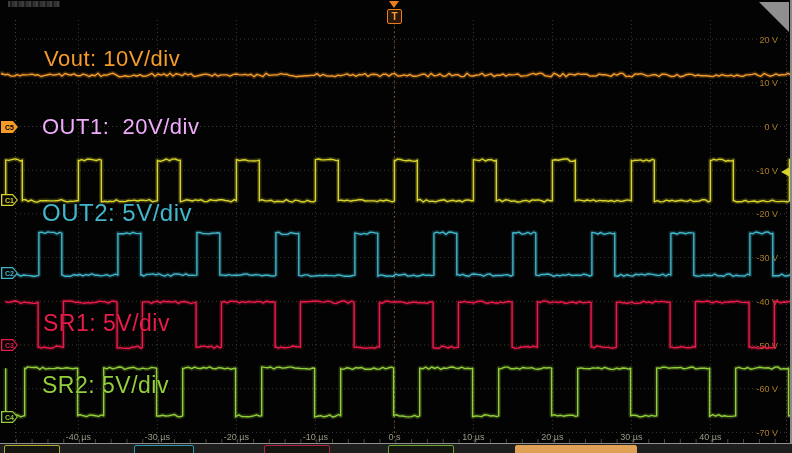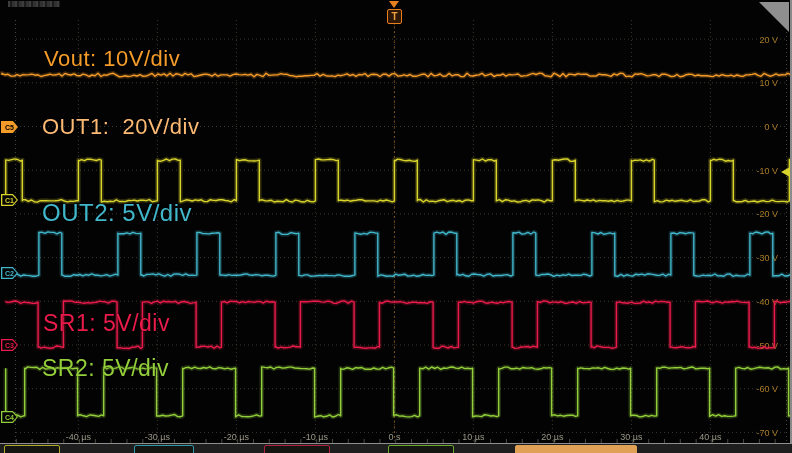--- a/index.html
+++ b/index.html
@@ -6,21 +6,21 @@
   .screen{position:relative;width:792px;height:453px;background:#030303;overflow:hidden;
           font-family:"Liberation Sans","DejaVu Sans",sans-serif;}
   #scope-svg{position:absolute;left:0;top:0;}
   .syslabel{position:absolute;left:8px;top:1px;width:52px;height:6px;opacity:.7;
             background:repeating-linear-gradient(90deg,#555 0 2px,#262626 2px 4px,#454545 4px 7px);}
   .chan-label{position:absolute;white-space:pre;letter-spacing:.5px;text-shadow:0 0 2px rgba(0,0,0,.8);}
   #lbl-vout{left:44px;top:46px;font-size:22px;}
   #lbl-out1{left:42px;top:114px;font-size:22px;}
   #lbl-out2{left:42px;top:199px;font-size:24px;}
   #lbl-sr1 {left:43px;top:310px;font-size:23px;}
-  #lbl-sr2 {left:42px;top:355px;font-size:23px;}
+  #lbl-sr2 {left:42px;top:372px;font-size:23px;}
   .badge{position:absolute;left:1px;width:17px;height:12px;display:flex;align-items:center;justify-content:center;
          clip-path:polygon(0 0,70% 0,100% 50%,70% 100%,0 100%);font-weight:bold;font-size:7px;}
   .badge .inner{position:absolute;inset:1.3px;background:#050505;
          clip-path:polygon(0 0,70% 0,100% 50%,70% 100%,0 100%);}
   .badge span{position:relative;z-index:1;}
   .trig-arrow{position:absolute;top:1px;width:0;height:0;border-left:5px solid transparent;
               border-right:5px solid transparent;border-top:7px solid #e87f1f;}
   .trig-box{position:absolute;top:9px;width:15px;height:15px;background:#2e1805;border:1.5px solid #e87f1f;
             color:#f0a040;font-weight:bold;font-size:10px;line-height:14px;text-align:center;border-radius:2px;
             box-sizing:border-box;}
@@ -159,21 +159,21 @@
   <div class="syslabel"></div>
 
   <div class="trig-arrow" id="trig-arrow" style="left: 389px;"></div>
   <div class="trig-box" id="trig-box" style="left: 387px;">T</div>
   <div id="trig-level-arrow" style="top: 167px;"></div>
 
   <div class="corner"></div>
   <div class="right-border"></div>
 
   <div class="chan-label" id="lbl-vout" style="color: rgb(245, 155, 42);">Vout: 10V/div</div>
-  <div class="chan-label" id="lbl-out1" style="color: #fdba74;">OUT1:  20V/div</div>
+  <div class="chan-label" id="lbl-out1" style="color: #f0abfc;">OUT1:  20V/div</div>
   <div class="chan-label" id="lbl-out2" style="color: rgb(65, 183, 203);">OUT2: 5V/div</div>
   <div class="chan-label" id="lbl-sr1" style="color: rgb(234, 27, 75); text-align: center;">SR1: 5V/div</div>
   <div class="chan-label" id="lbl-sr2" style="color: rgb(147, 207, 58);">SR2: 5V/div</div>
 
   <div class="badge" id="badge-0" style="background: rgb(245, 155, 42); top: 121px; color: rgb(0, 0, 0);">
     <span>C5</span>
   </div>
   <div class="badge" id="badge-1" style="background: rgb(217, 212, 44); top: 194px; color: rgb(217, 212, 44);">
     <div class="inner"></div>
     <span>C1</span>

